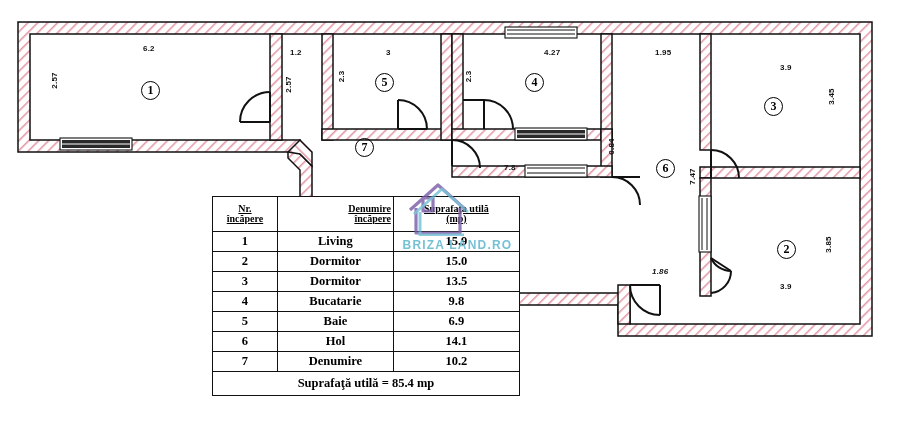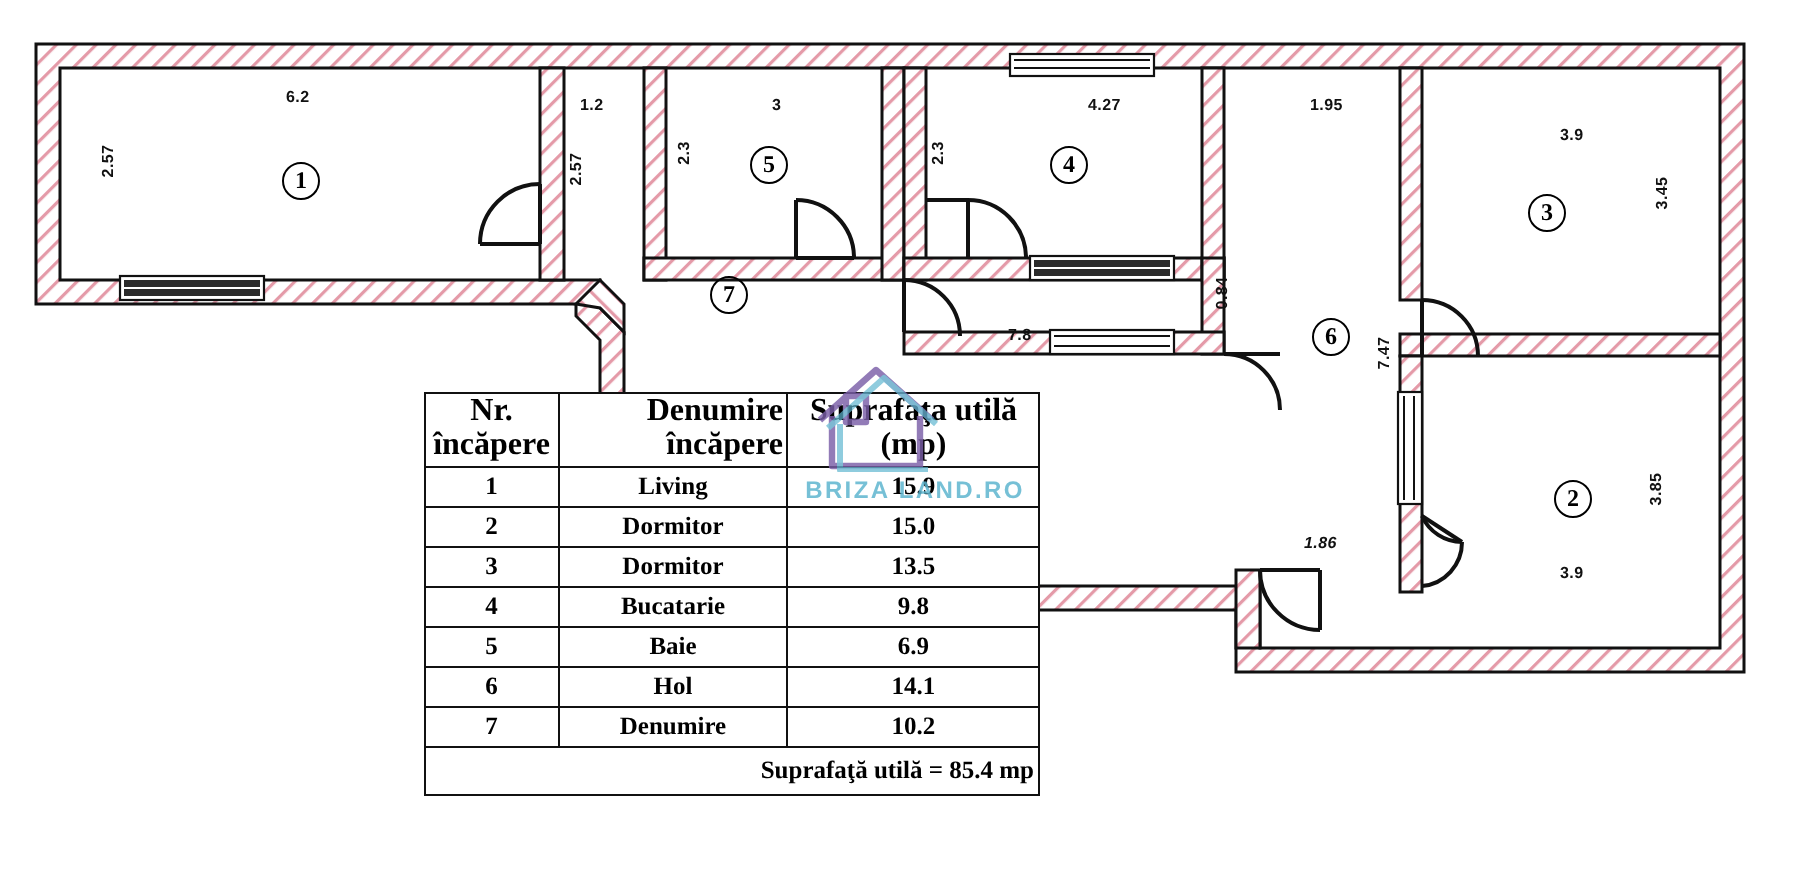--- a/index.html
+++ b/index.html
@@ -70,29 +70,30 @@
     border: 1.5px solid #111111;
     padding: 1px 2px;
     font-size: 12.5px;
     color: #000000;
     background: #ffffff;
   }
   #room-table th {
     font-weight: bold;
     text-align: center;
     line-height: 1.05;
-    font-size: 16px;
+    font-size: 10px;
     height: 32px;
+    text-decoration: underline;
   }
   .col-nr       { width: 62px;  text-align: center; font-weight: bold; }
   .col-name     { width: 116px; text-align: center; padding-left: 14px; font-weight: bold; }
   .col-area     { width: 128px; text-align: center; font-weight: bold; }
   #room-table tbody tr { height: 20px; }
   .total-row td {
-    text-align: right;
+    text-align: center;
     font-weight: bold;
     font-size: 13px;
     height: 21px;
   }
 
   
   #watermark {
     position: absolute;
     left: 370px;
     top: 178px;

